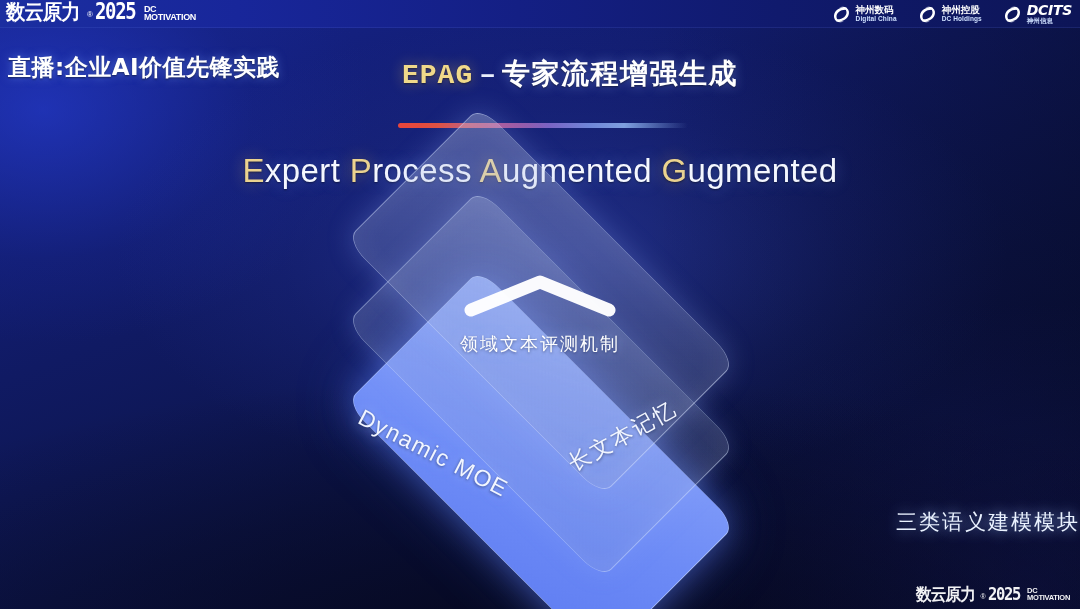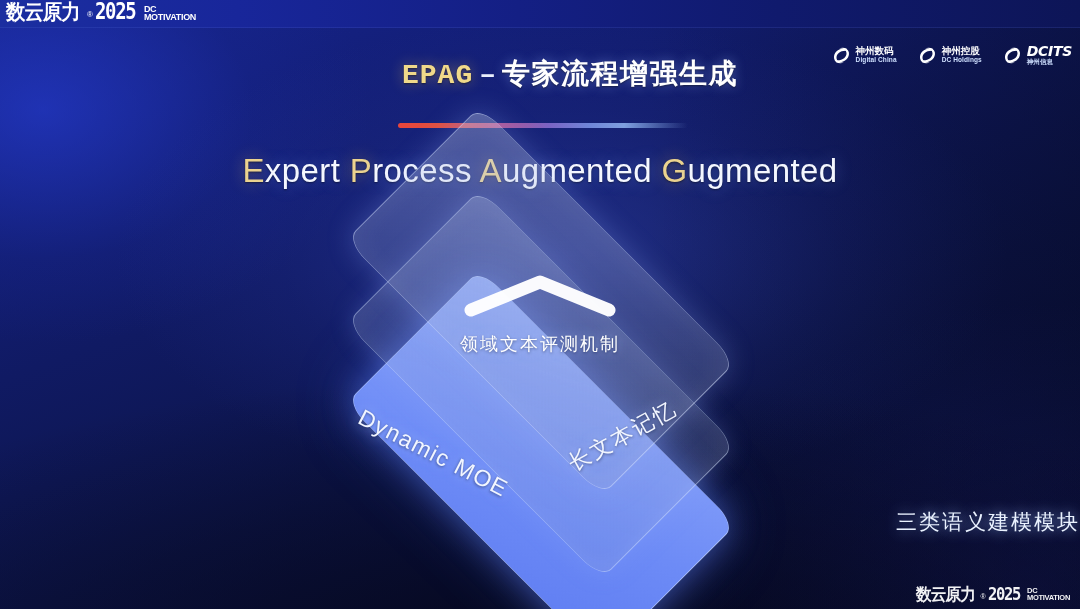--- a/index.html
+++ b/index.html
@@ -69,21 +69,21 @@
     font-family: "DejaVu Sans", sans-serif;
     font-weight: 700; font-size: 23px; color: #ffffff;
     letter-spacing: 0.5px;
     text-shadow: 0 0 10px rgba(120,160,255,0.55), 0 1px 2px rgba(0,0,0,0.6);
     white-space: nowrap;
   }
 
   
   #logos {
     position: absolute; right: 8px; top: 3px;
-    display: flex; align-items: center; gap: 20px; margin-top: 41px;
+    display: flex; align-items: center; gap: 20px;
   }
   .logo { display: flex; align-items: center; gap: 4px; }
   .logo-mark { width: 21px; height: 21px; flex: none; }
   .logo-txt { display: flex; flex-direction: column; justify-content: center; }
   .logo-cn {
     font-family: "DejaVu Sans", sans-serif;
     font-size: 9.5px; font-weight: 700; color: #ffffff;
     line-height: 10px; letter-spacing: 0px; white-space: nowrap;
   }
   .logo-en {
@@ -276,20 +276,21 @@
         <path d="M10 33 C26 35 36 25 34 14 C32.5 6 23 3 15 7 C23 5.5 29 9 29.5 15 C30 23 22 30 10 29 Z" fill="#ffffff"></path>
       </svg>
       <span class="logo-txt">
         <span class="logo-big">DCITS</span>
         <span class="logo-en">神州信息</span>
       </span>
     </div>
 
   </div>
 
+  <div id="live-title">直播:企业AI价值先锋实践</div>
 
   <div id="epag-title">
     <span class="gold">EPAG</span><span class="dash">–</span><span class="cn">专家流程增强生成</span>
   </div>
 
   <div id="accent-rule"></div>
 
   <div id="epag-sub">
     <span class="cap">E</span><span>xpert </span><span class="cap">P</span><span>rocess </span><span class="cap">A</span><span>ugmented </span><span class="cap">G</span><span>ugmented</span>
   </div>

